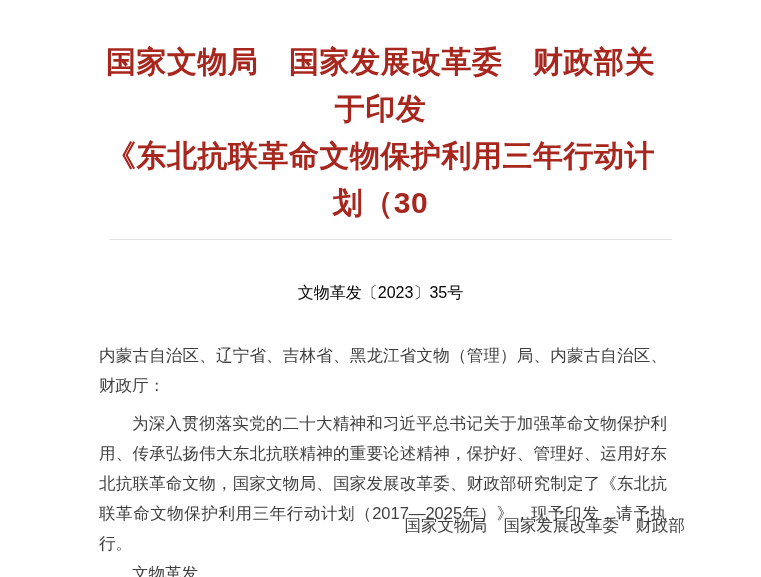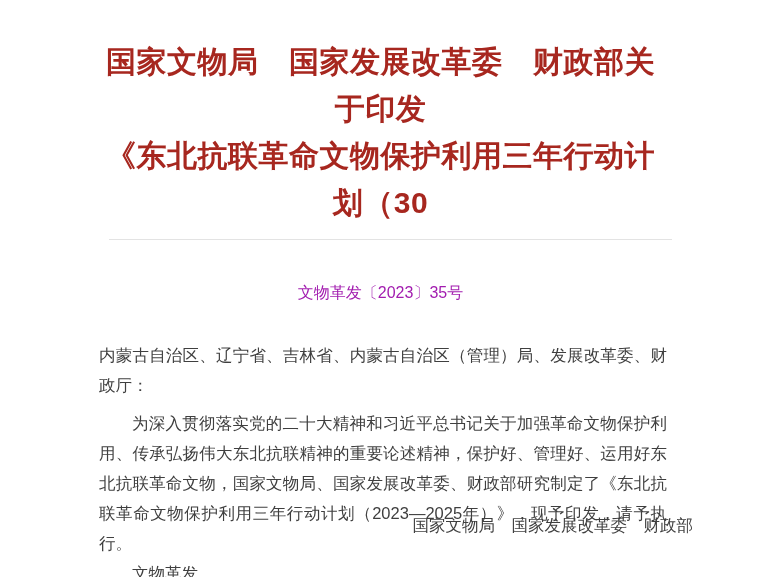--- a/index.html
+++ b/index.html
@@ -23,37 +23,37 @@
     letter-spacing: 0.5px;
   }
   .divider {
     height: 1px;
     background: #e3e3e3;
     margin: 13px 25px 0 45px;
   }
   .doc-number {
     margin-top: 42px;
     text-align: center;
-    color: #a21caf;
+    color: #000000;
     font-size: 16px;
     line-height: 22px;
   }
   .doc-body {
     margin: 36px 30px 0 35px;
     color: #3f3f3f;
     font-size: 16.5px;
     line-height: 30px;
     text-align: justify;
   }
   .salutation { }
   .paragraph { text-indent: 2em; margin-top: 8px; }
   .notice-line { text-indent: 2em; }
   .signature-block {
     position: absolute;
-    right: 4px;
+    right: 12px;
     top: 498px;
     text-align: right;
     color: #3f3f3f;
     font-size: 16.5px;
     line-height: 30px;
   }
   .signature-date { padding-right: 5px; margin-top: 3px; }
 </style>
 </head>
 <body>
@@ -63,22 +63,22 @@
   <div class="doc-title">
     <div>国家文物局　国家发展改革委　财政部关于印发</div>
     <div>《东北抗联革命文物保护利用三年行动计划（30</div>
   </div>
 
   <div class="divider"></div>
 
   <div class="doc-number">文物革发〔2023〕35号</div>
 
   <div class="doc-body">
-    <div class="salutation">内蒙古自治区、辽宁省、吉林省、内蒙古自治区（管理）局、发展改革委、财政厅：</div>
-    <div class="paragraph">为深入贯彻落实党的二十大精神和习近平总书记关于加强革命文物保护利用、传承弘扬伟大东北抗联精神的重要论述精神，保护好、管理好、运用好东北抗联革命文物，国家文物局、国家发展改革委、财政部研究制定了《东北抗联革命文物保护利用三年行动计划（2023—2025年）》，现予印发，请予执行。</div>
+    <div class="salutation">内蒙古自治区、辽宁省、吉林省、黑龙江省文物（管理）局、内蒙古自治区、财政厅：</div>
+    <div class="paragraph">为深入贯彻落实党的二十大精神和习近平总书记关于加强革命文物保护利用、传承弘扬伟大东北抗联精神的重要论述精神，保护好、管理好、运用好东北抗联革命文物，国家文物局、国家发展改革委、财政部研究制定了《东北抗联革命文物保护利用三年行动计划（2017—2025年）》，现予印发，请予执行。</div>
     <div class="notice-line">文物革发。</div>
   </div>
 
   <div class="signature-block">
     <div class="signature-agencies">国家文物局　国家发展改革委　财政部</div>
   </div>
 
 </div>
 
 </body></html>

